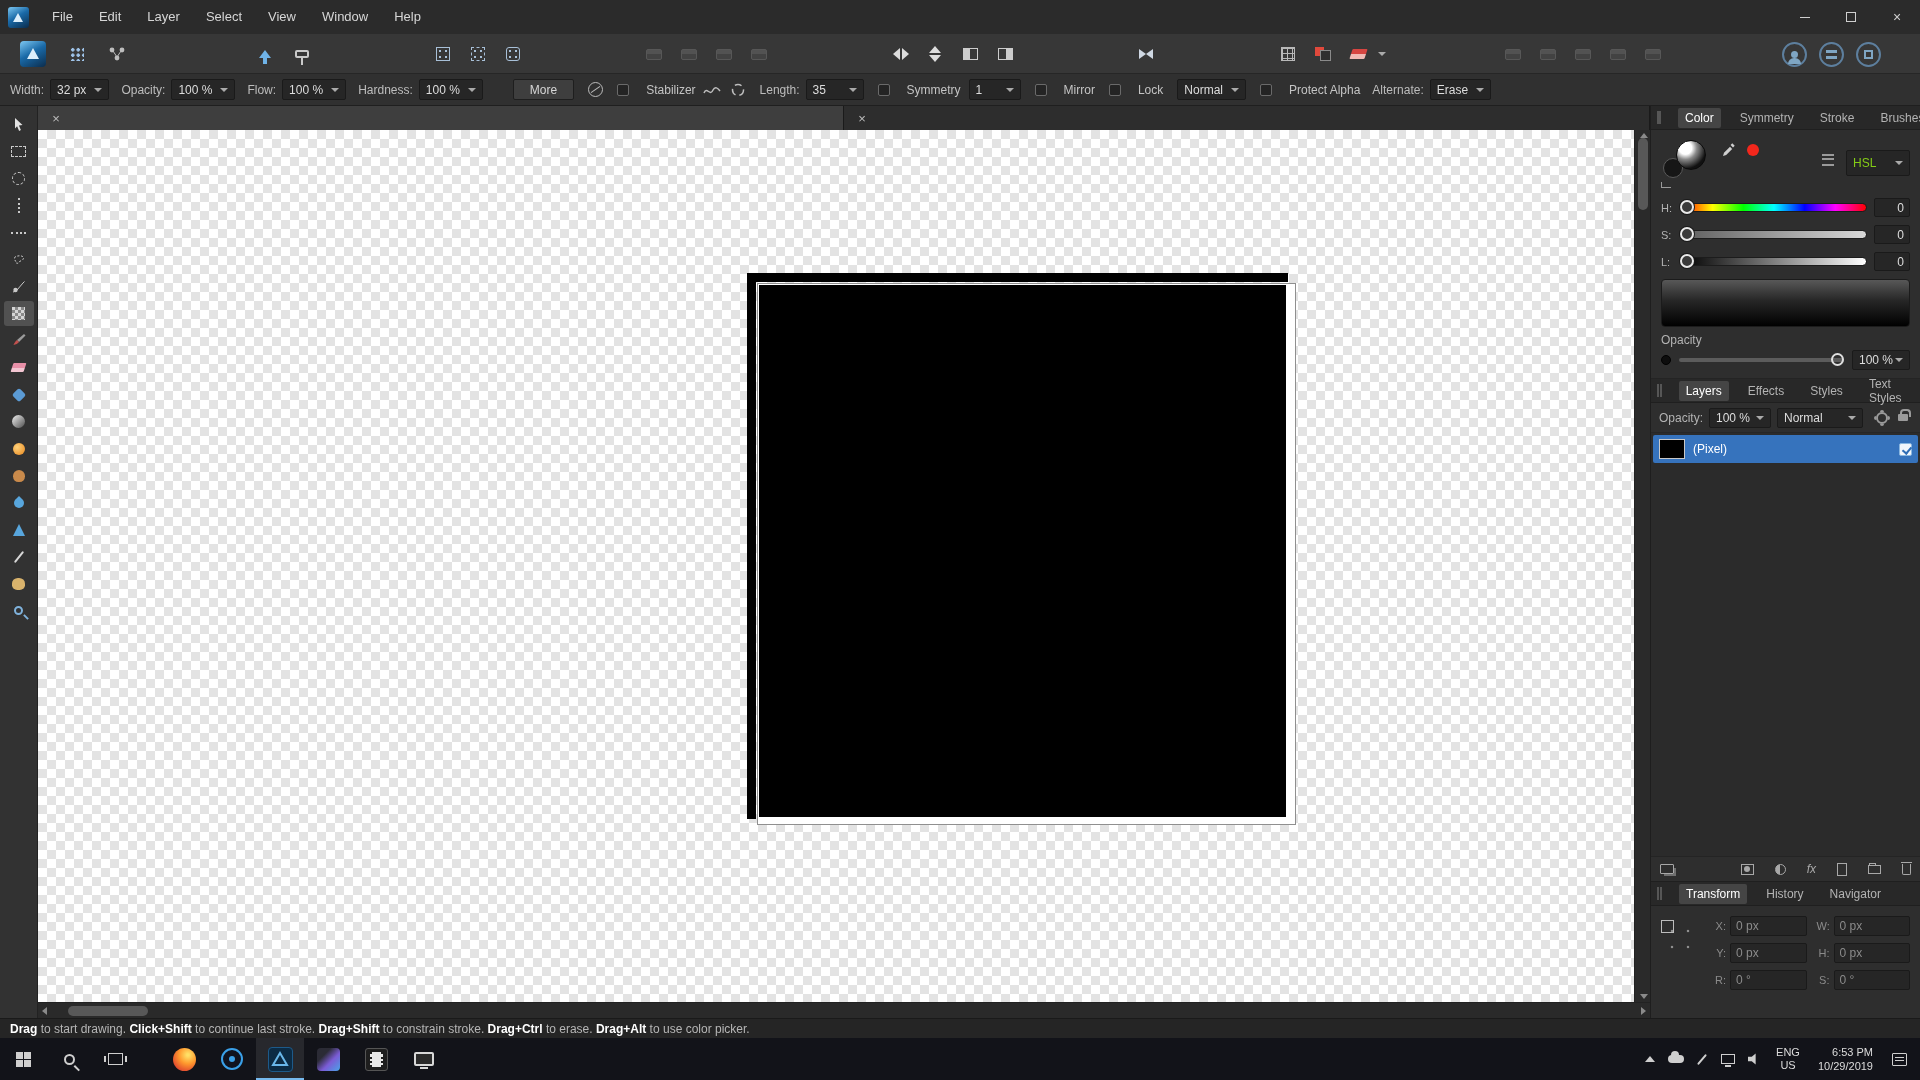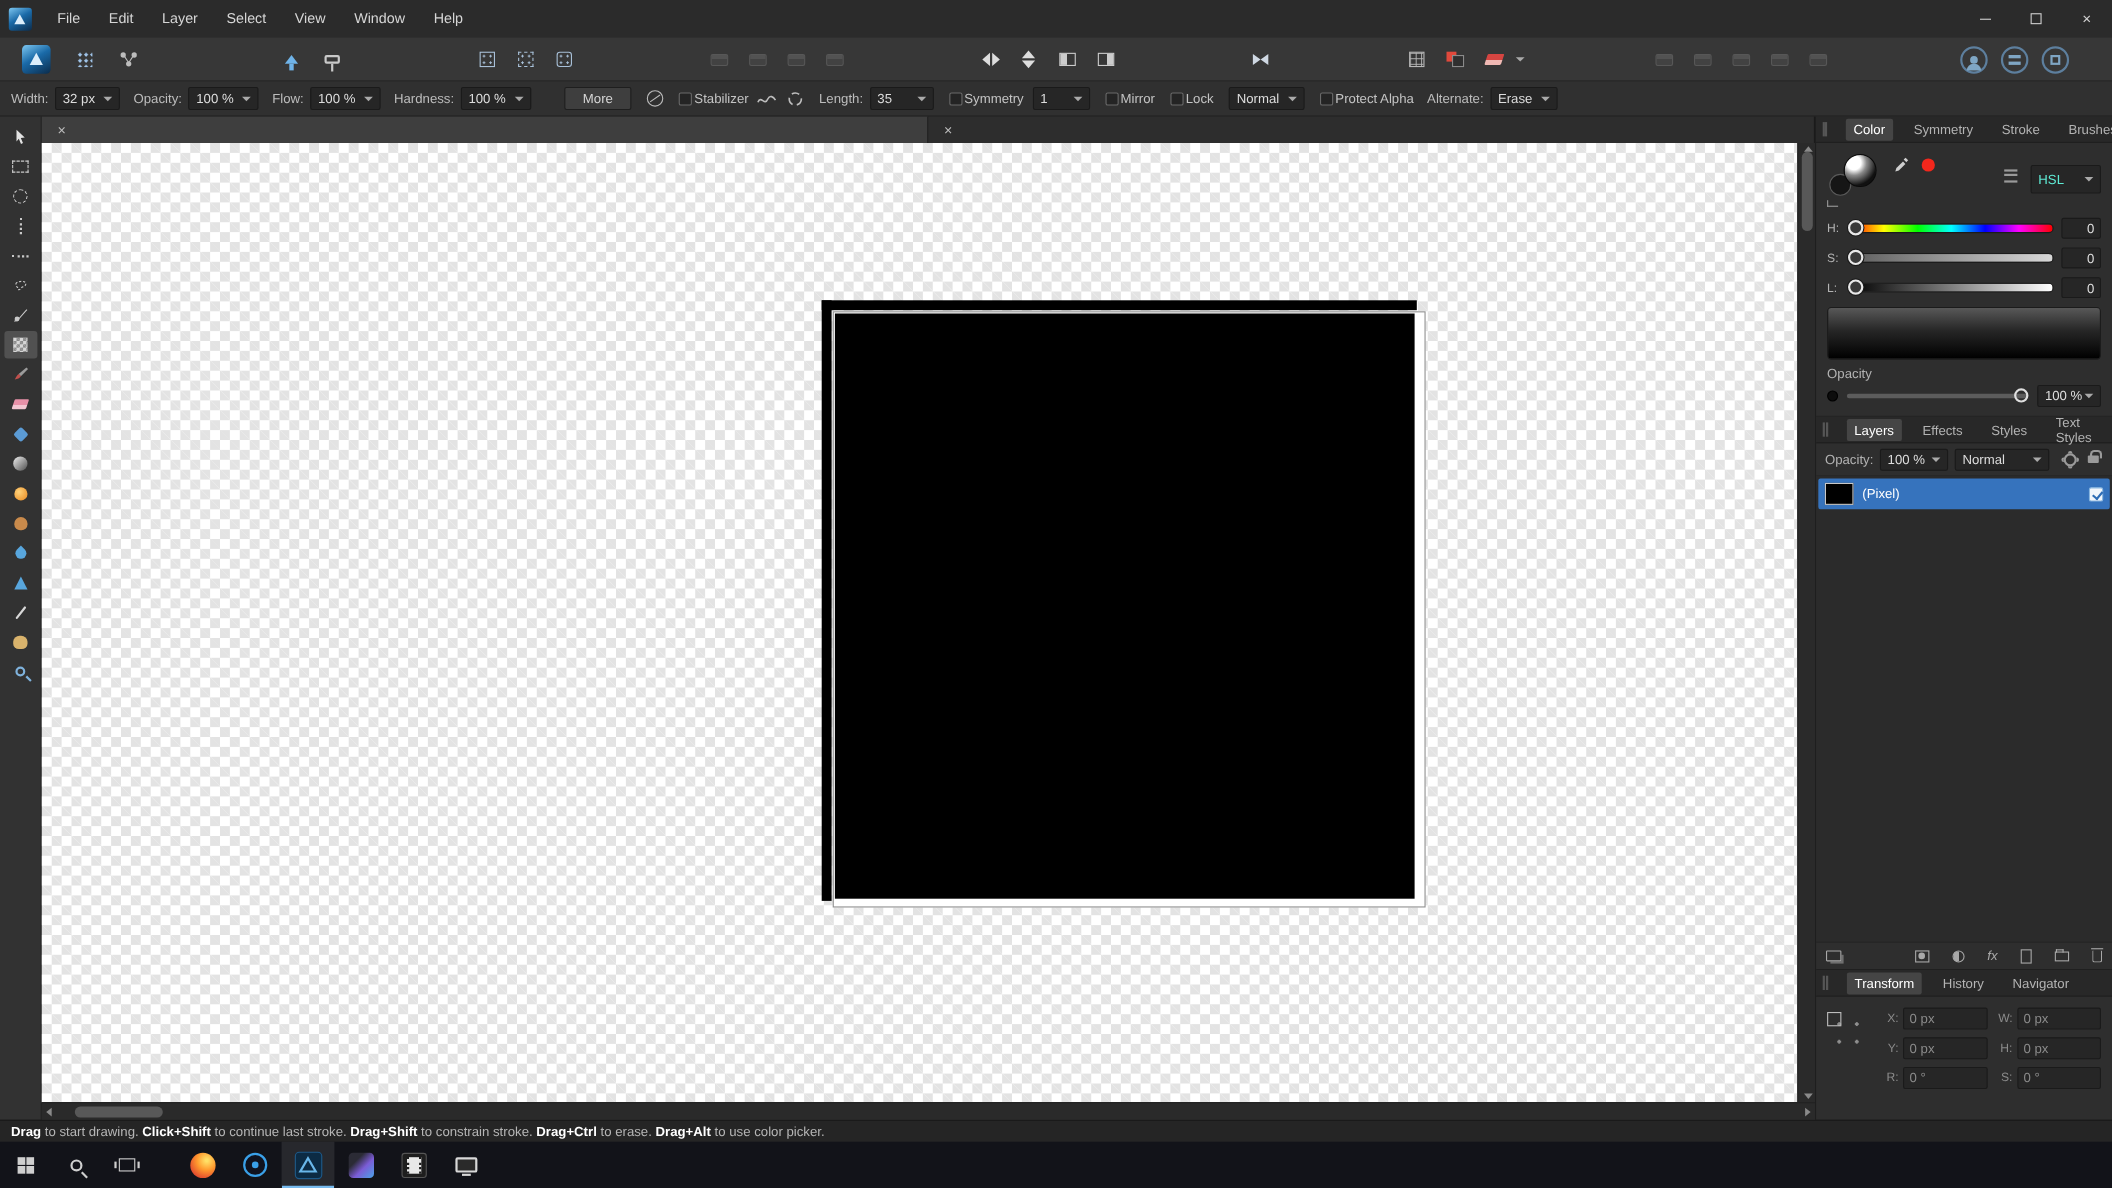--- a/index.html
+++ b/index.html
@@ -53,21 +53,21 @@
   .bars2{width:11px;height:9px;border-top:3px solid #7fa6c4;border-bottom:3px solid #7fa6c4}
   .sq-sm{width:9px;height:9px;border:2px solid #7fa6c4}
 
   
   .contextbar{height:32px;background:#303030;border-bottom:1px solid #1f1f1f;display:flex;align-items:center;padding:0 10px;font-size:12px;color:#c4c4c4;flex:none;white-space:nowrap}
   .ctx-label{margin:0 6px 0 12px;color:#bdbdbd}
   .ctx-box{height:21px;background:#262626;border:1px solid #1a1a1a;border-radius:2px;display:flex;align-items:center;justify-content:space-between;padding:0 6px;min-width:58px;color:#ddd}
   .ctx-box .dd{margin-left:8px}
   .ctx-btn{height:21px;padding:0 16px;margin-left:30px;background:#3e3e3e;border:1px solid #1e1e1e;border-radius:2px;display:flex;align-items:center;color:#d6d6d6}
   .checkbox{width:12px;height:12px;background:#242424;border:1px solid #6a6a6a;border-radius:2px;flex:none}
-  .ctx-check{display:flex;align-items:center;gap:2px;margin-left:14px}
+  .ctx-check{display:flex;align-items:center;gap:17px;margin-left:14px}
   .nozzle{width:15px;height:15px;border:1px solid #bbb;border-radius:50%;position:relative;margin-left:14px}
   .nozzle::after{content:"";position:absolute;left:1px;top:6px;width:11px;height:1px;background:#bbb;transform:rotate(-35deg)}
   .mini-ico{width:20px;height:18px;display:flex;align-items:center;justify-content:center;margin-left:6px}
 
   
   .workspace{flex:1;display:flex;min-height:0}
   .toolstrip{width:38px;background:#323232;border-right:1px solid #222;display:flex;flex-direction:column;align-items:center;padding-top:6px;gap:2px;flex:none}
   .tool{width:30px;height:25px;display:flex;align-items:center;justify-content:center;border-radius:3px;flex:none}
   .tool.selected{background:#515151}
   .ic-dashed-rect{width:15px;height:11px;border:1px dashed #c9c9c9}
@@ -124,21 +124,21 @@
   .panel-menu{margin-left:auto;color:#9a9a9a;font-size:14px;padding:0 5px}
 
   .color-section{padding:8px 10px 8px;border-bottom:1px solid #242424;flex:none}
   .wheel-row{height:52px;position:relative;margin-bottom:2px}
   .ball-back{position:absolute;left:2px;top:20px;width:20px;height:20px;border-radius:50%;background:#161616;border:1px solid #5a5a5a}
   .ball-front{position:absolute;left:15px;top:2px;width:30px;height:30px;border-radius:50%;border:1px solid #0a0a0a;background:radial-gradient(circle at 30% 25%,#fff 0 22%,#8a8a8a 40%,#111 72%)}
   .swap-arrows{position:absolute;left:0;top:44px;width:10px;height:6px;border-left:1px solid #9a9a9a;border-bottom:1px solid #9a9a9a}
   .red-dot{position:absolute;left:86px;top:6px;width:12px;height:12px;border-radius:50%;background:#f3271c}
   .dropper{position:absolute;left:60px;top:4px}
   .minisliders{position:absolute;right:76px;top:16px;width:12px;height:12px;border-top:2px solid #9a9a9a;border-bottom:2px solid #9a9a9a;background:linear-gradient(#9a9a9a 45%,transparent 45%) center/100% 4px no-repeat}
-  .mode-box{position:absolute;right:0;top:12px;width:64px;height:21px;background:#262626;border:1px solid #1a1a1a;border-radius:2px;display:flex;align-items:center;justify-content:space-between;padding:12px 6px;color:#5eead4}
+  .mode-box{position:absolute;right:0;top:12px;width:64px;height:21px;background:#262626;border:1px solid #1a1a1a;border-radius:2px;display:flex;align-items:center;justify-content:space-between;padding:12px 6px;color:#84cc16}
   .slider-row{display:flex;align-items:center;gap:7px;margin:8px 0}
   .slider-label{width:13px;color:#b3b3b3;font-size:11px}
   .slider-track{flex:1;height:9px;border-radius:5px;border:1px solid #1c1c1c;position:relative}
   .track-h{background:linear-gradient(to right,#f00,#ff0,#0f0,#0ff,#00f,#f0f,#f00)}
   .track-s{background:linear-gradient(to right,#5e5e5e,#d8d8d8)}
   .track-l{background:linear-gradient(to right,#000,#fff)}
   .slider-thumb{position:absolute;left:-2px;top:-4px;width:14px;height:14px;border-radius:50%;background:#3a3a3a;border:2px solid #e9e9e9;box-shadow:0 0 0 1px #1a1a1a}
   .slider-val{width:36px;height:19px;background:#262626;border:1px solid #1a1a1a;border-radius:2px;color:#ddd;display:flex;align-items:center;justify-content:flex-end;padding:0 5px}
   .shade-box{height:48px;border-radius:4px;border:1px solid #1b1b1b;background:linear-gradient(180deg,#585858 0%,#262626 45%,#000 100%);margin:8px 0 6px}
   .opacity-label{color:#b3b3b3;margin:4px 0 3px}
@@ -707,15 +707,43 @@
     <div class="tb-app">
         <div class="ve-ico"></div>
       </div>
     <div class="tb-app">
         <div class="film-ico"></div>
       </div>
     <div class="tb-app">
         <div class="disp-ico"></div>
       </div>
 
+    <div class="tray">
+      <div class="tray-ico">
+          <div class="chevron-up"></div>
+        </div>
+      <div class="tray-ico">
+          <div class="cloud"></div>
+        </div>
+      <div class="tray-ico">
+          <div class="pen-t"></div>
+        </div>
+      <div class="tray-ico">
+          <div class="monitor"></div>
+        </div>
+      <div class="tray-ico">
+          <div class="speaker"></div>
+        </div>
+      <div class="tray-txt">
+        <div>ENG</div>
+        <div>US</div>
+      </div>
+      <div class="clock">
+        <div>6:53 PM</div>
+        <div>10/29/2019</div>
+      </div>
+      <div class="tray-ico" style="width:34px">
+          <div class="action-ico"></div>
+        </div>
+    </div>
   </div>
 
 </div>
 
 </body></html>

